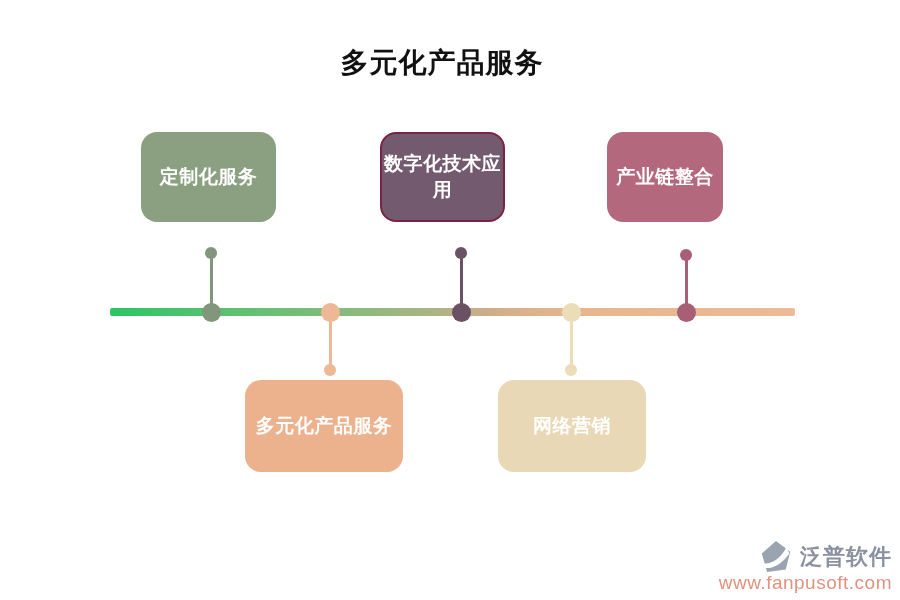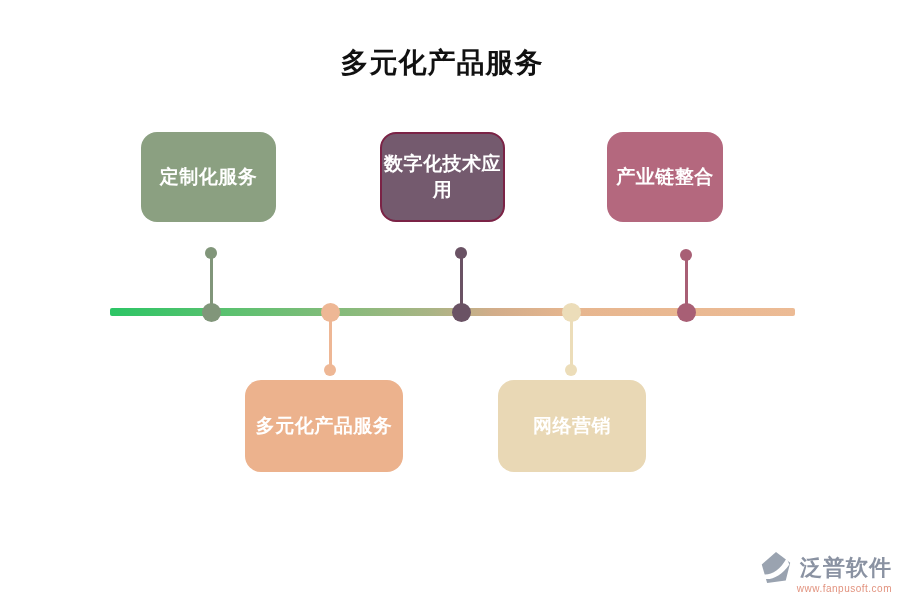--- a/index.html
+++ b/index.html
@@ -27,21 +27,21 @@
   .stem{position:absolute;width:3px;}
   .dot{position:absolute;border-radius:50%;}
   .dot.big{width:19px;height:19px;}
   .dot.small{width:12px;height:12px;}
   .watermark{
     position:absolute;right:8px;bottom:6px;width:160px;
     display:flex;flex-direction:column;align-items:flex-end;
   }
   .wm-row{display:flex;align-items:center;gap:8px;}
   .wm-brand{font-size:22px;font-weight:bold;letter-spacing:1px;}
-  .wm-url{font-size:10px;margin-top:-2px;letter-spacing:0.5px;}
+  .wm-url{font-size:19px;margin-top:-2px;letter-spacing:0.5px;}
 </style>
 </head>
 <body>
 
 <div class="canvas">
 
   <h1 class="title">多元化产品服务</h1>
 
   <div class="timeline" style="background: linear-gradient(90deg, rgb(44, 197, 101) 0%, rgb(93, 193, 112) 18%, rgb(139, 186, 124) 36%, rgb(170, 180, 133) 47%, rgb(210, 173, 138) 56%, rgb(231, 182, 143) 68%, rgb(236, 187, 149) 100%);"></div>
 

